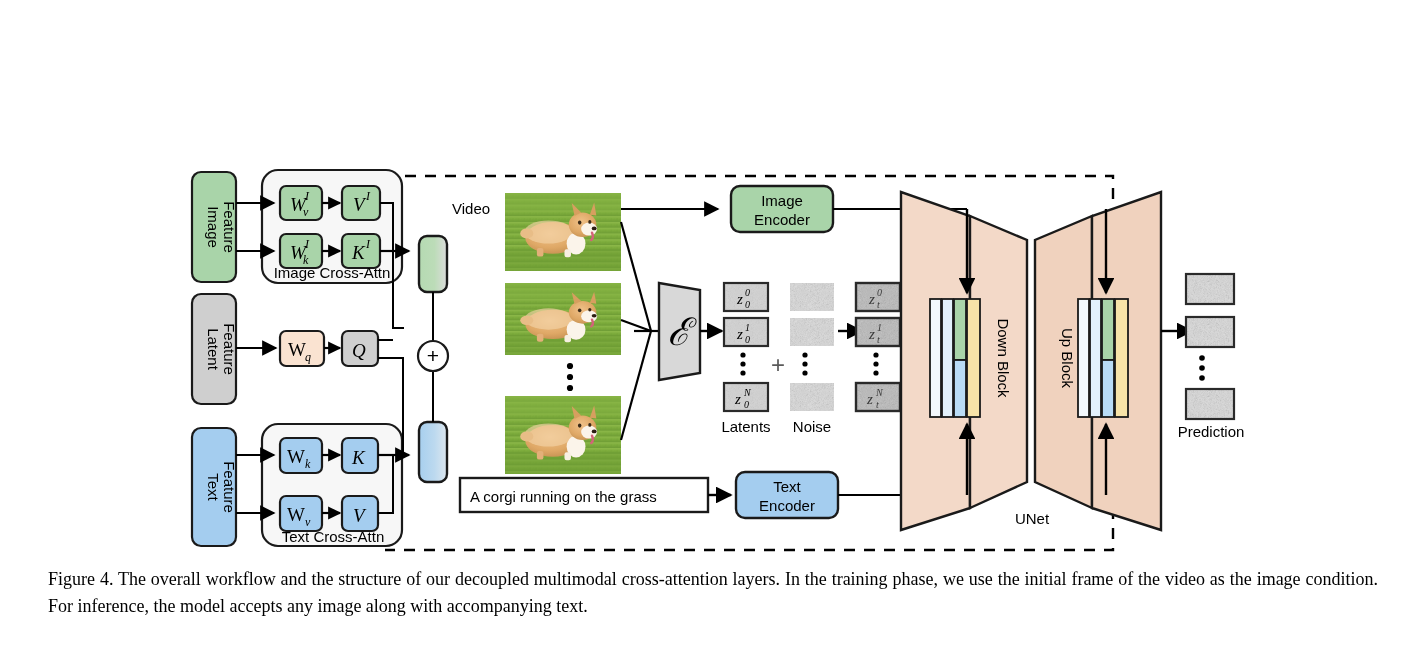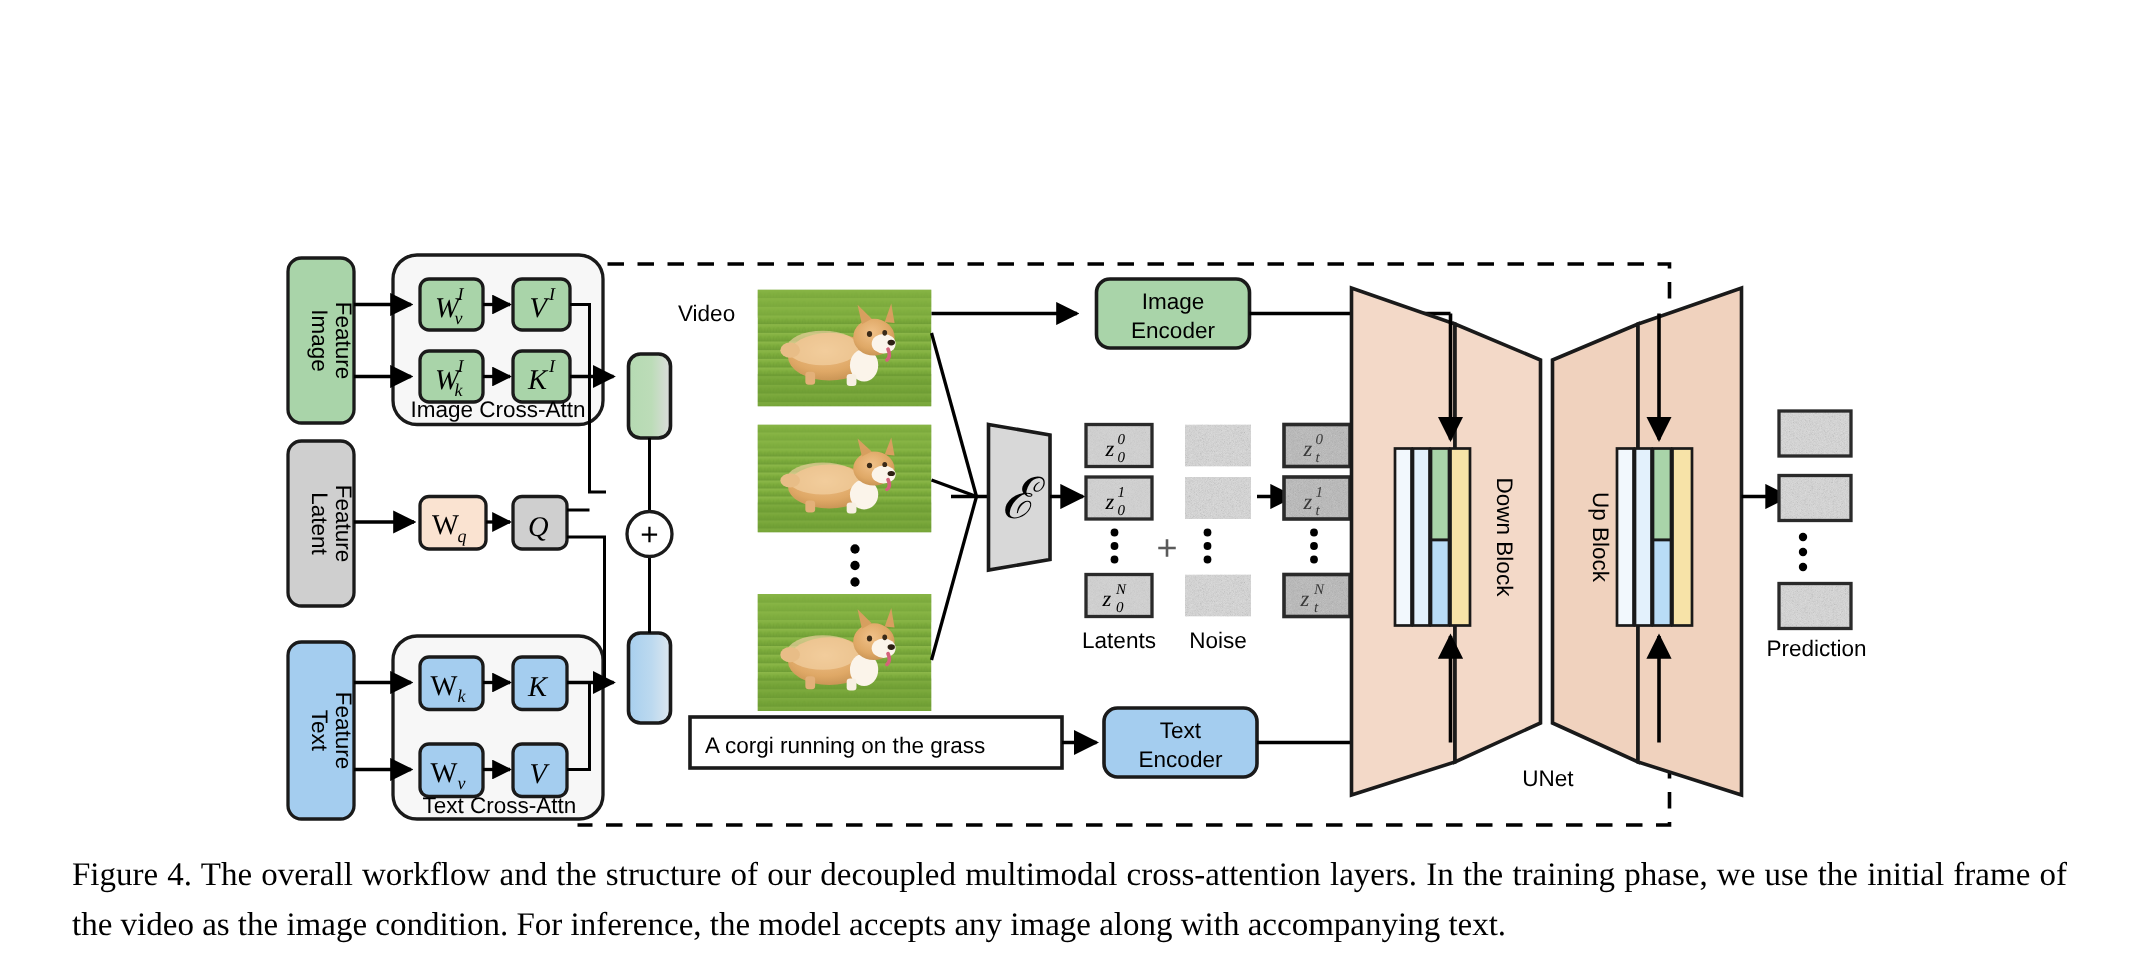--- a/index.html
+++ b/index.html
@@ -1,20 +1,20 @@
 <!DOCTYPE html>
 <html><head>
 <meta charset="utf-8">
 <style>
   html,body{margin:0;padding:0;background:#ffffff;}
   body{width:1422px;height:650px;font-family:"Liberation Sans",sans-serif;position:relative;overflow:hidden;}
   #fig{position:absolute;left:0;top:0;width:1422px;height:650px;}
   .caption{
     position:absolute;left:48px;top:566px;width:1330px;
-    font-family:"Liberation Serif",serif;font-size:22px;line-height:1.52;
+    font-family:"Liberation Serif",serif;font-size:18px;line-height:1.52;
     color:#000;text-align:justify;
   }
   .caption .lead{font-family:"Liberation Serif",serif;}
   svg text{font-family:"Liberation Sans",sans-serif;}
   .lbl{font-size:15px;fill:#000;}
   .mathit{font-family:"Liberation Serif",serif;font-style:italic;}
   .mathup{font-family:"Liberation Serif",serif;font-style:normal;}
 </style>
 </head>
 <body>

